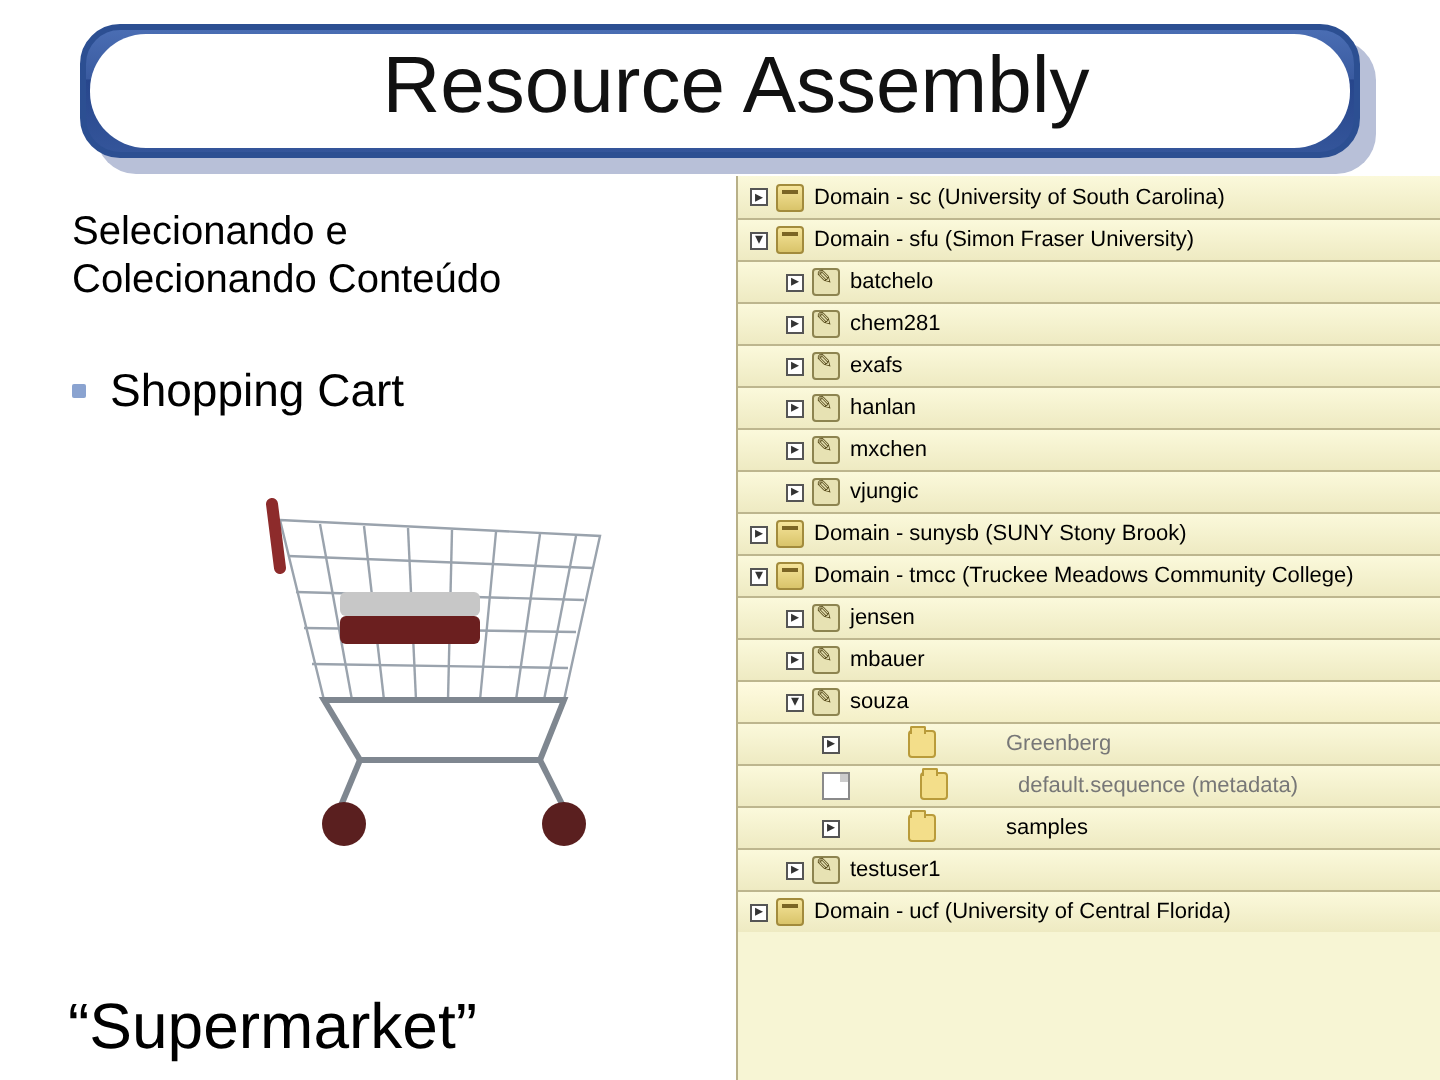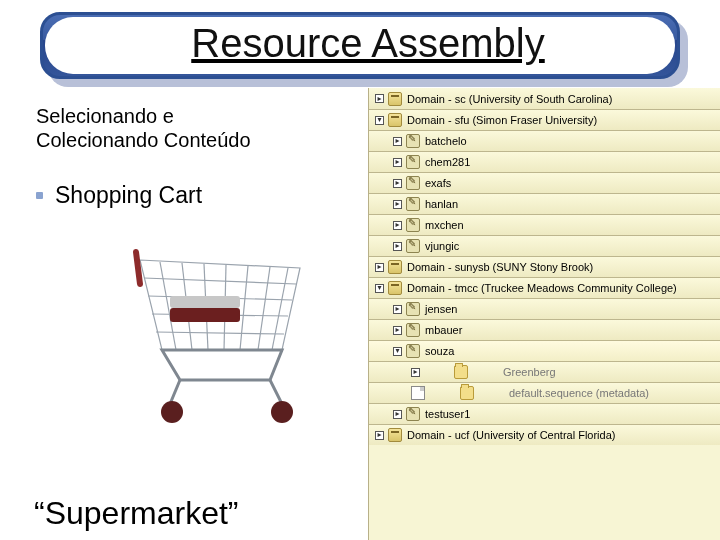--- a/index.html
+++ b/index.html
@@ -30,21 +30,20 @@
     border: 3px solid #2c4f92;
     border-radius: 20px;
     background: linear-gradient(#4a6db3 0%, #3a5ba0 40%, #27468c 41%, #34559a 100%);
     padding: 2px;
   }
   .title-inner {
     background: #fff;
     border-radius: 28px;
     text-align: center;
     padding: 4px 0 8px 16px;
-    text-decoration: underline;
   }
   .title-text {
     font-size: 40px;
     font-weight: 400;
     color: #111;
   }
   .sub {
     position: absolute;
     top: 104px;
     left: 36px;
@@ -321,20 +320,25 @@
   <div class="row indent2">
     <span class="toggle closed"></span>
     <span class="icon i-folder"></span>
     <span class="greyed">Greenberg</span>
   </div>
   <div class="row indent2">
     <span class="icon i-page"></span>
     <span class="icon i-folder"></span>
     <span class="greyed">default.sequence (metadata)</span>
   </div>
+  <div class="row indent2">
+    <span class="toggle closed"></span>
+    <span class="icon i-folder"></span>
+    <span>samples</span>
+  </div>
 
   <div class="row indent1">
     <span class="toggle closed"></span>
     <span class="icon i-user"></span>
     <span>testuser1</span>
   </div>
 
   <div class="row">
     <span class="toggle closed"></span>
     <span class="icon i-server"></span>

